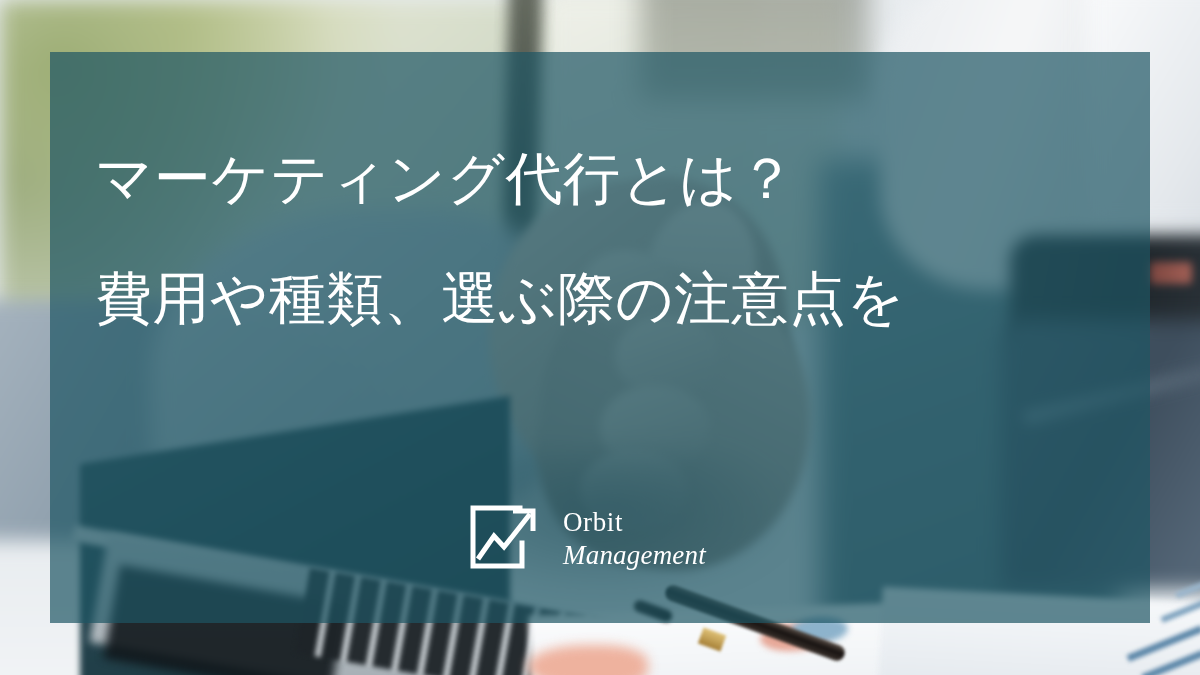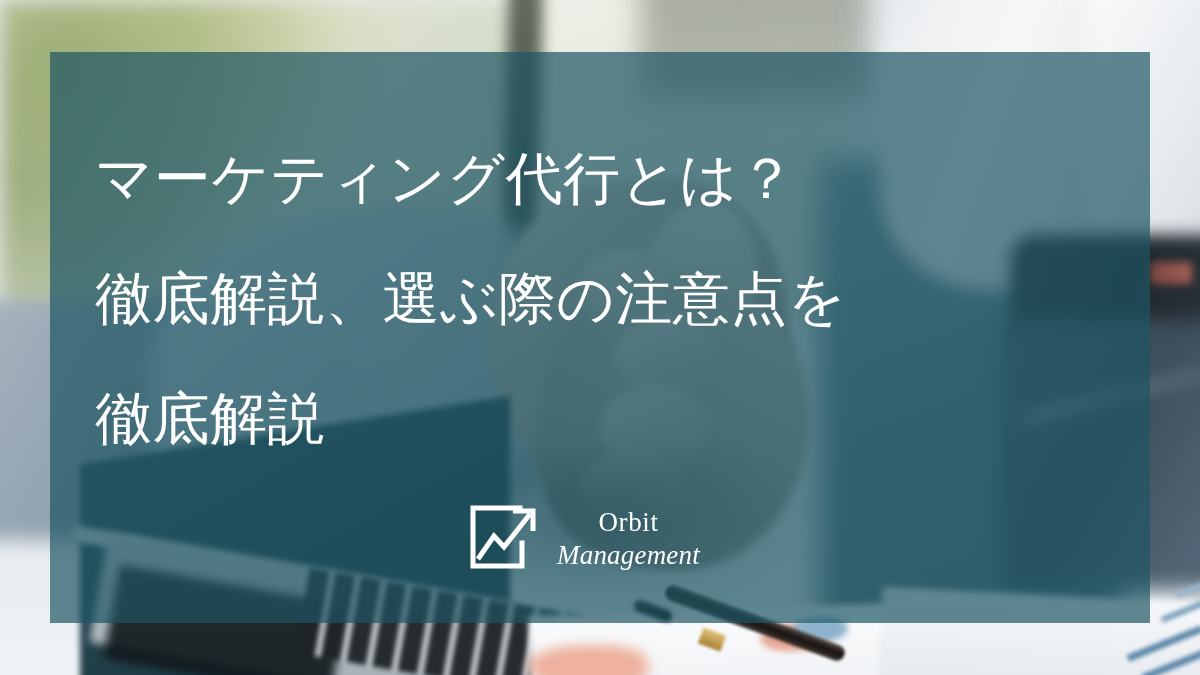--- a/index.html
+++ b/index.html
@@ -233,21 +233,21 @@
     font-weight:400;
     line-height:120px;
     letter-spacing:.5px;
     white-space:nowrap;
   }
   .headline .ln{display:block;}
 
   
   .logo{
     position:absolute;left:468px;top:503px;
-    display:flex;align-items:center;gap:17px;text-align:center;
+    display:flex;align-items:center;gap:23px;
   }
   .logo-mark{width:72px;height:72px;display:block;}
   .logo-text{
     color:#fff;
     font-family:"Liberation Serif","DejaVu Serif",serif;
     font-weight:400;
     line-height:1.22;
   }
   .logo-text .l1{display:block;font-size:27px;letter-spacing:.6px;}
   .logo-text .l2{display:block;font-size:27px;letter-spacing:.2px;font-style:italic;}
@@ -303,22 +303,21 @@
     <div class="bar-4"></div>
     <div class="pen-tip"></div>
     <div class="pen-body"></div>
     <div class="pen-ring"></div>
   </div>
 
   <div class="overlay"></div>
 
   <div class="headline">
     <span class="ln">マーケティング代行とは？</span>
-    <span class="ln">徹底解説、選ぶ際の注意点を</span>
-    <span class="ln">徹底解説</span>
+    <span class="ln">費用や種類、選ぶ際の注意点を</span>
   </div>
 
   <div class="logo">
     <svg class="logo-mark" viewBox="0 0 72 72" aria-hidden="true">
 
       <path d="M52 5 L5 5 L5 63 L54 63 L54 40" fill="none" stroke="#ffffff" stroke-width="5" stroke-linecap="square" stroke-linejoin="miter"></path>
 
       <path d="M10 56 L26 33 L36 44 L62 11" fill="none" stroke="#ffffff" stroke-width="5" stroke-linecap="butt" stroke-linejoin="miter"></path>
 
       <path d="M45 8 L65 8 L65 28" fill="none" stroke="#ffffff" stroke-width="5" stroke-linecap="butt" stroke-linejoin="miter"></path>

